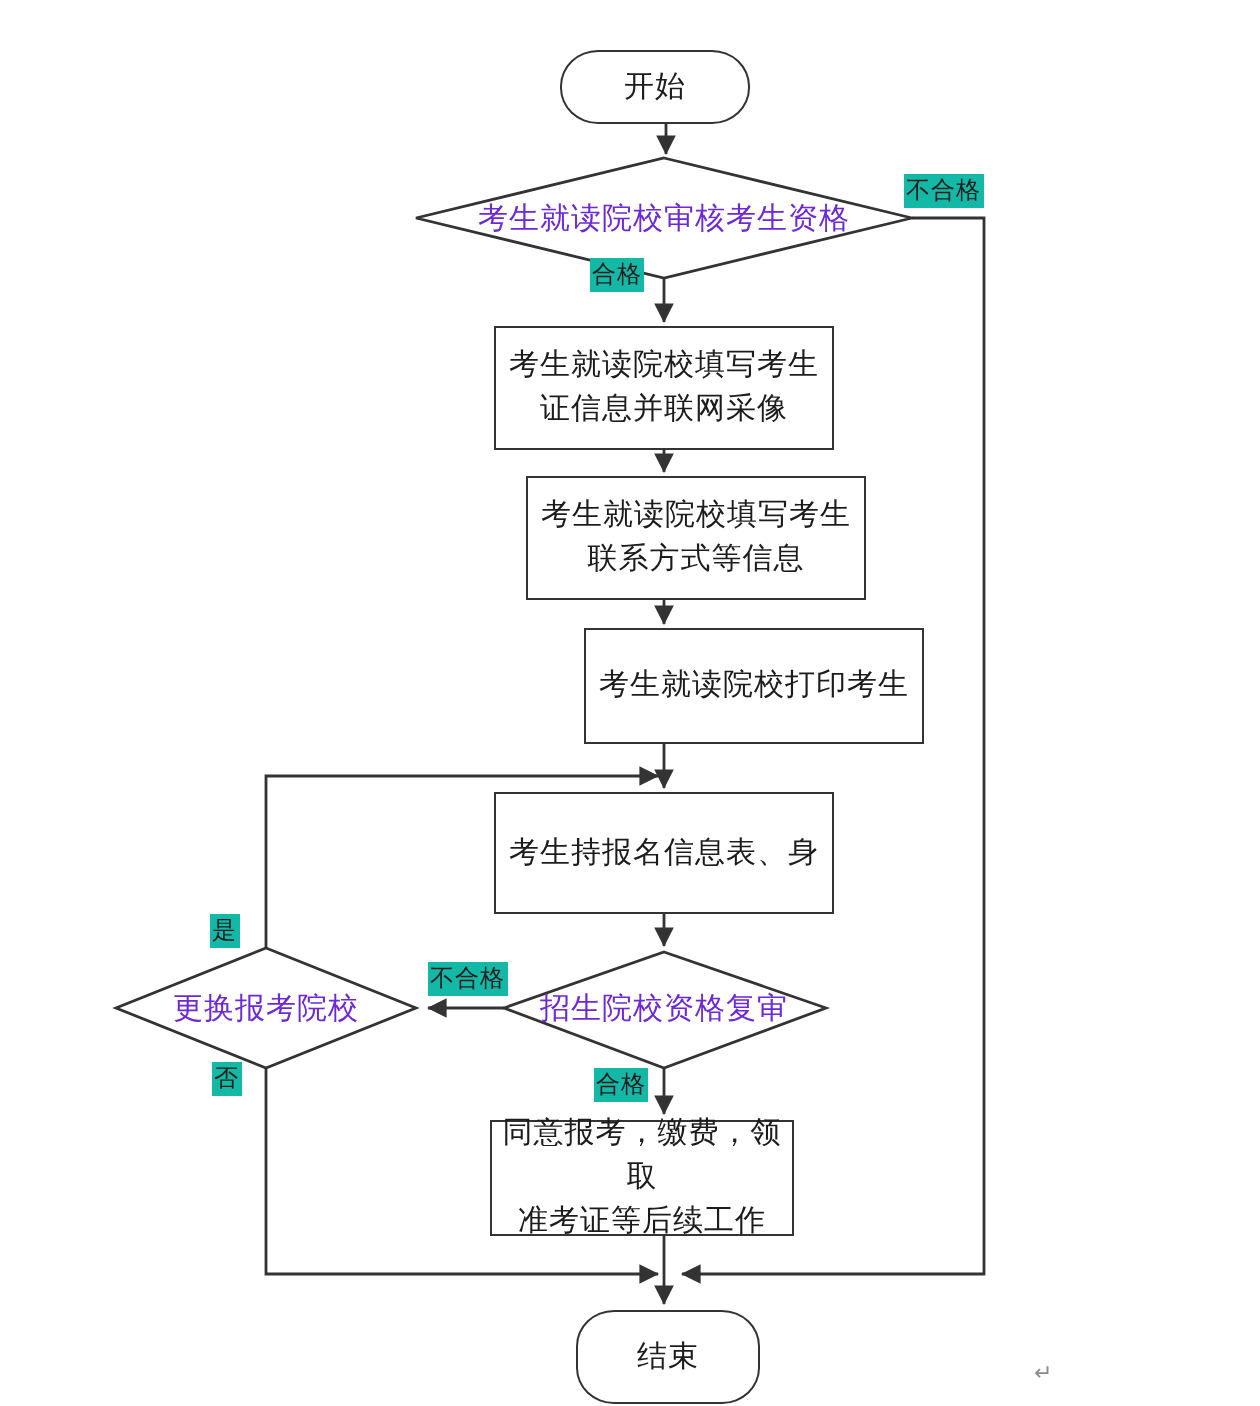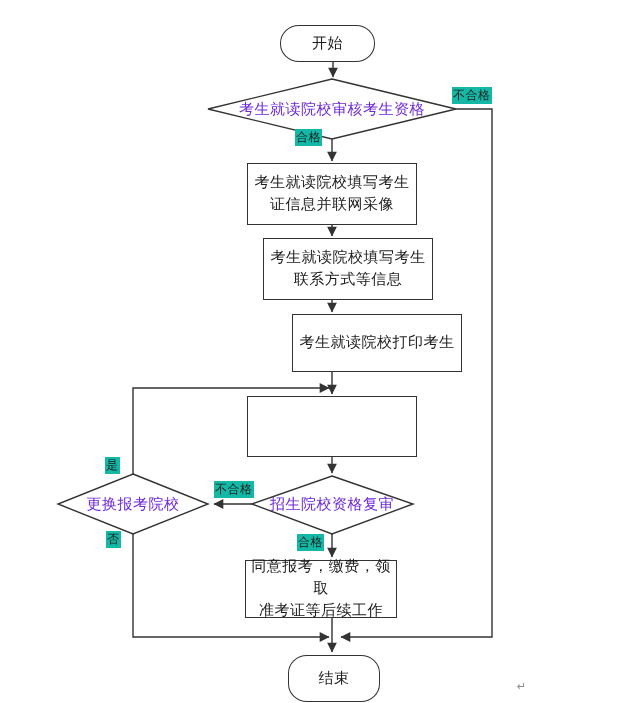--- a/index.html
+++ b/index.html
@@ -135,20 +135,21 @@
   </div>
 
   <div class="node rect" style="left:247px; top:314px; width:170px; height:58px;margin-left:45px;">
     <div>
       <div>考生就读院校打印考生</div>
     </div>
   </div>
 
   <div class="node rect" style="left:247px; top:396px; width:170px; height:61px;">
     <div>
+      <div>考生持报名信息表、身</div>
     </div>
   </div>
 
   <div class="diamond-label" style="left:58px; top:495px; width:150px; height:18px;">
     <span>更换报考院校</span>
   </div>
 
   <div class="diamond-label" style="left:252px; top:495px; width:160px; height:18px;">
     <span>招生院校资格复审</span>
   </div>

